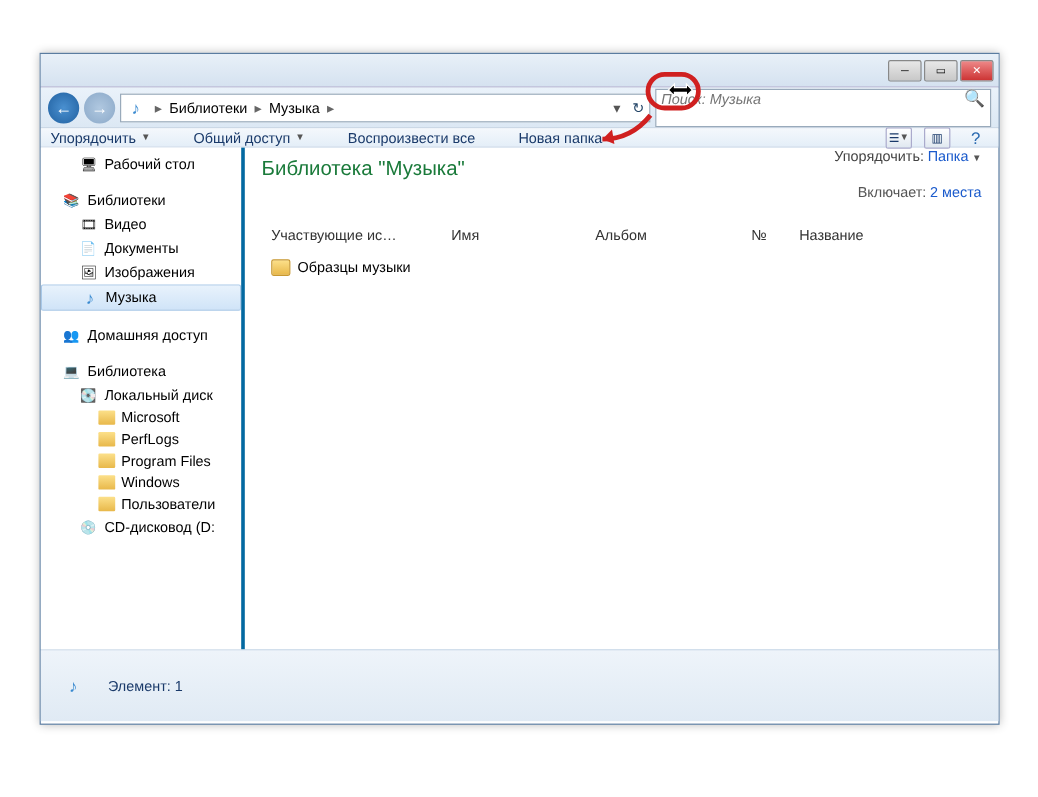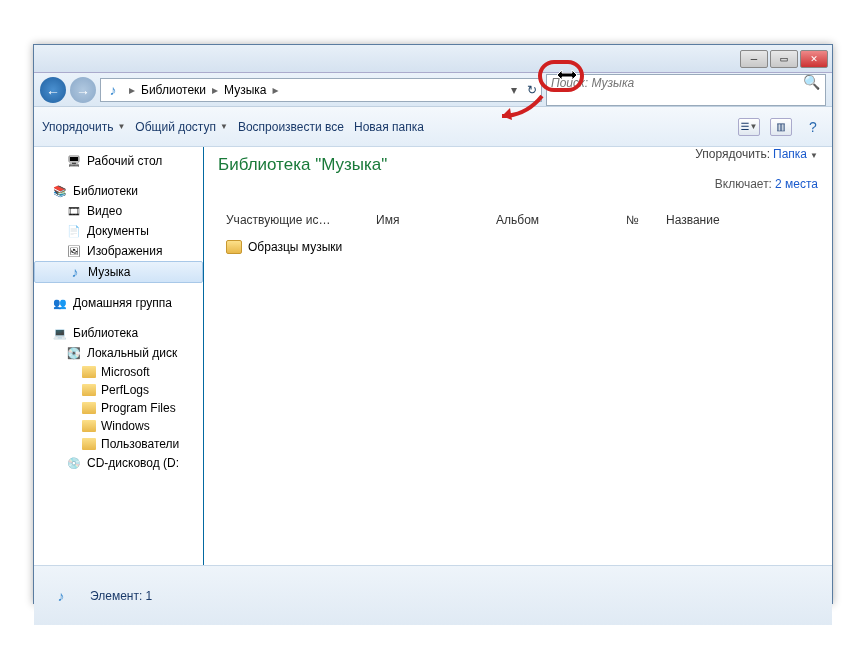--- a/index.html
+++ b/index.html
@@ -26,29 +26,29 @@
 .addr-icon { width: 16px; height: 16px; margin-right: 4px; display:inline-flex; align-items:center; justify-content:center; }
 .addr-seg { padding: 0 2px; }
 .addr-arrow { color: #666; padding: 0 4px; }
 .addr-drop { position:absolute; right: 24px; color:#555; }
 .addr-refresh { position:absolute; right: 4px; color:#246; }
 .searchbox { width: 280px; height: 24px; background:#fff; border:1px solid #9ab; display:flex; align-items:flex-end; padding:15px 4px; position:relative; }
 .searchbox input { border:none; outline:none; flex:1; font-style:italic; color:#888; background:transparent; }
 .search-icon { color:#2a6ab0; font-size:14px; }
 
 
-.toolbar { height: 40px; background: linear-gradient(#f4f8fc, #e4eef8); display:flex; align-items:center; padding:0 8px; gap: 10px; border-bottom:1px solid #c8d8e8; color:#1a3a6a; }
+.toolbar { height: 16px; background: linear-gradient(#f4f8fc, #e4eef8); display:flex; align-items:center; padding:0 8px; gap: 36px; border-bottom:1px solid #c8d8e8; color:#1a3a6a; }
 .tool-item { display:flex; align-items:center; gap:4px; cursor:default; }
 .tool-right { margin-left:auto; display:flex; gap:10px; align-items:center; }
 .tool-icon { width:22px; height:18px; display:inline-flex; align-items:center; justify-content:center; border:1px solid #aac; border-radius:2px; background:linear-gradient(#fff,#e0e8f0); font-size:10px; }
 .drop-arrow { font-size:8px; color:#555; }
 
 
 .body { display:flex; height: calc(100% - 28px - 34px - 32px - 46px); }
-.sidebar { width: 170px; background:#fff; border-right:1px solid #0369a1; overflow:hidden; padding:4px 0; position:relative; }
+.sidebar { width: 170px; background:#fff; border-right:3px solid #0369a1; overflow:hidden; padding:4px 0; position:relative; }
 .tree-item { display:flex; align-items:center; gap:5px; padding:2px 4px 2px 18px; white-space:nowrap; cursor:default; }
 .tree-item.l2 { padding-left: 32px; }
 .tree-item.l3 { padding-left: 48px; }
 .tree-item.selected { background: linear-gradient(#e8f2fc, #d0e4f8); border:1px solid #a8c8e8; border-radius:2px; }
 .tree-icon { width:16px; height:16px; display:inline-flex; align-items:center; justify-content:center; font-size:12px; }
 .tree-spacer { height: 10px; }
 
 .content { flex:1; display:flex; flex-direction:column; padding: 8px 14px; position:relative; }
 .lib-title { font-size: 17px; color:#1a7a3a; font-weight:400; }
 .lib-sub { font-size:11px; color:#555; margin-top:2px;text-align:right; }
@@ -162,21 +162,21 @@
           <span class="tree-icon ico-img"></span>
           <span>Изображения</span>
         </div>
       <div class="tree-item l2 selected">
           <span class="tree-icon ico-music"></span>
           <span>Музыка</span>
         </div>
       <div class="tree-spacer"></div>
       <div class="tree-item">
           <span class="tree-icon ico-home"></span>
-          <span>Домашняя группа</span>
+          <span>Домашняя доступ</span>
         </div>
       <div class="tree-spacer"></div>
       <div class="tree-item">
           <span class="tree-icon ico-comp"></span>
           <span>Библиотека</span>
         </div>
       <div class="tree-item l2">
           <span class="tree-icon ico-disk"></span>
           <span>Локальный диск</span>
         </div>

